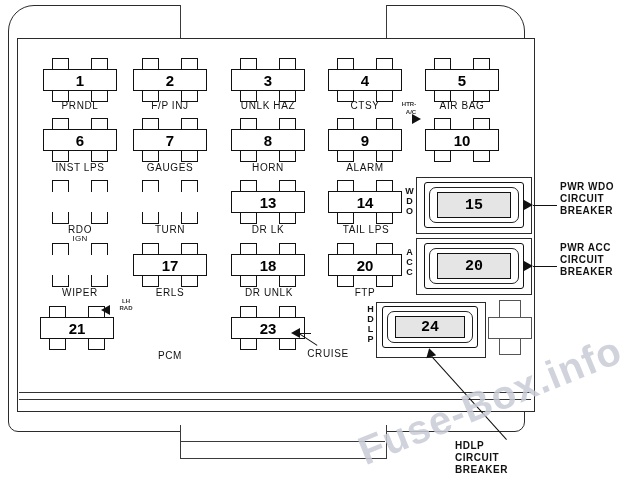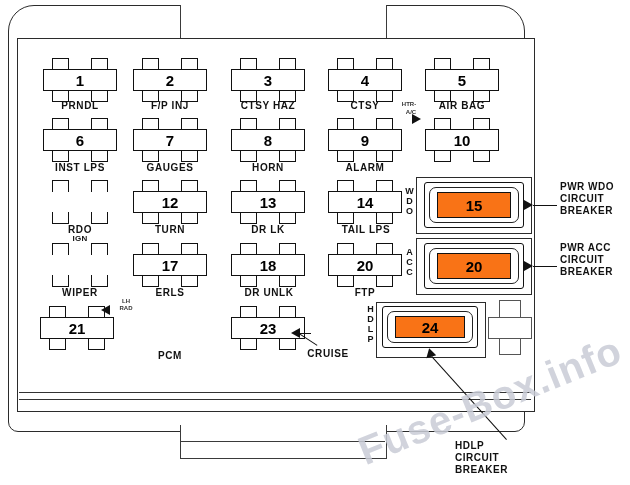--- a/index.html
+++ b/index.html
@@ -67,40 +67,40 @@
     position:absolute;left:0;top:17px;width:44px;height:22px;
     border:1.5px solid #555;background:#fff;box-sizing:border-box;
   }
   .fuse-vert .pin{position:absolute;width:22px;height:17px;border:1.5px solid #555;
     box-sizing:border-box;background:#fff;left:11px;}
   .fuse-vert .p-t{top:0;border-bottom:none;}
   .fuse-vert .p-b{top:38px;border-top:none;}
 
   
   .flabel{
-    position:absolute;font-size:10px;font-weight:bold;letter-spacing:.6px;
+    position:absolute;font-size:10px;font-weight:normal;letter-spacing:.6px;
     color:#111;white-space:nowrap;text-align:center;
     font-family:"Liberation Sans",sans-serif;
   }
   .flabel.sub{font-size:8px;letter-spacing:.3px;}
   .flabel.tiny{font-size:6px;letter-spacing:0;font-weight:bold;color:#333;}
 
   
   .breaker{
     position:absolute;border:1.5px solid #111;background:#fff;
     border-radius:3px;box-sizing:border-box;
   }
   .breaker .inset{
     position:absolute;left:4px;top:4px;right:4px;bottom:4px;
     border:1.5px solid #222;border-radius:7px;box-sizing:border-box;
   }
   .breaker .win{
     position:absolute;left:12px;top:9px;right:12px;bottom:9px;
-    border:1.4px solid #111;background:#f97316;box-sizing:border-box;
-    display:flex;align-items:center;justify-content:center;
+    border:1.4px solid #111;background:#e5e5e5;box-sizing:border-box;
+    display:flex;align-items:center;justify-content:center;font-family:Liberation Mono, monospace;
   }
   .breaker .bnum{font-size:15px;font-weight:bold;color:#000;line-height:1;}
 
   .breaker-cell{position:absolute;border:1.3px solid #2b2b2b;box-sizing:border-box;background:#fff;}
 
   
   .vstack{
     position:absolute;font-size:9px;font-weight:bold;line-height:10px;
     color:#111;text-align:center;width:11px;
     font-family:"Liberation Sans",sans-serif;
@@ -170,21 +170,21 @@
 
   <div class="fuse" style="left:231px;top:58px;">
     <div class="pin p-tl"></div>
     <div class="pin p-tr"></div>
     <div class="pin p-bl"></div>
     <div class="pin p-br"></div>
     <div class="body">
       <span class="num">3</span>
     </div>
   </div>
-  <div class="flabel" style="left:227px;top:100px;width:82px;">CTSY HAZ</div>
+  <div class="flabel" style="left:227px;top:100px;width:82px;">UNLK HAZ</div>
 
   <div class="fuse" style="left:328px;top:58px;">
     <div class="pin p-tl"></div>
     <div class="pin p-tr"></div>
     <div class="pin p-bl"></div>
     <div class="pin p-br"></div>
     <div class="body">
       <span class="num">4</span>
     </div>
   </div>
@@ -266,23 +266,20 @@
     <div class="pin p-br"></div>
   </div>
   <div class="flabel" style="left:43px;top:224px;width:74px;">RDO</div>
   <div class="flabel sub" style="left:43px;top:234px;width:74px;">IGN</div>
 
   <div class="fuse" style="left:133px;top:180px;">
     <div class="pin p-tl"></div>
     <div class="pin p-tr"></div>
     <div class="pin p-bl"></div>
     <div class="pin p-br"></div>
-    <div class="body">
-      <span class="num">12</span>
-    </div>
   </div>
   <div class="flabel" style="left:133px;top:224px;width:74px;">TURN</div>
 
   <div class="fuse" style="left:231px;top:180px;">
     <div class="pin p-tl"></div>
     <div class="pin p-tr"></div>
     <div class="pin p-bl"></div>
     <div class="pin p-br"></div>
     <div class="body">
       <span class="num">13</span>

